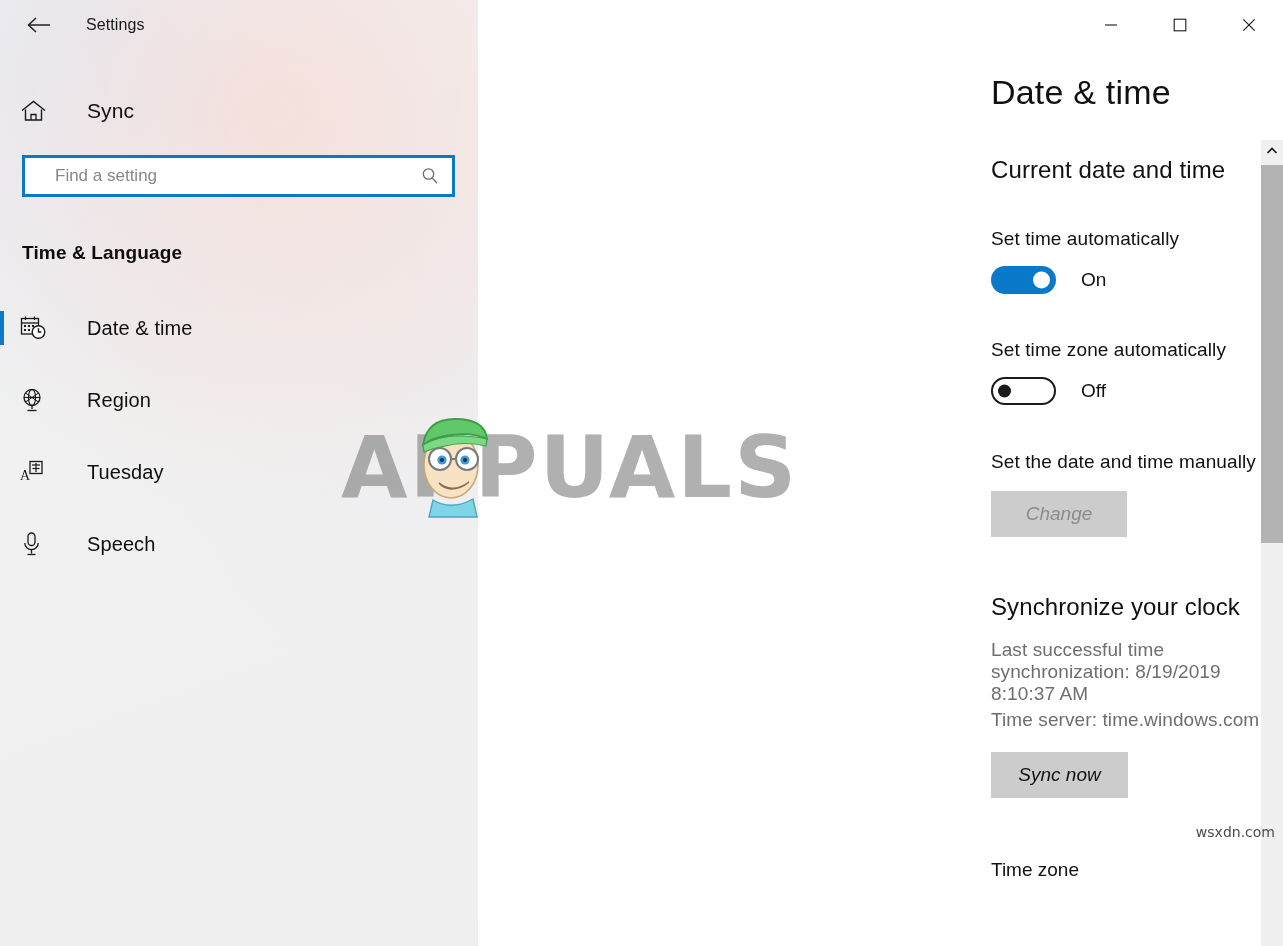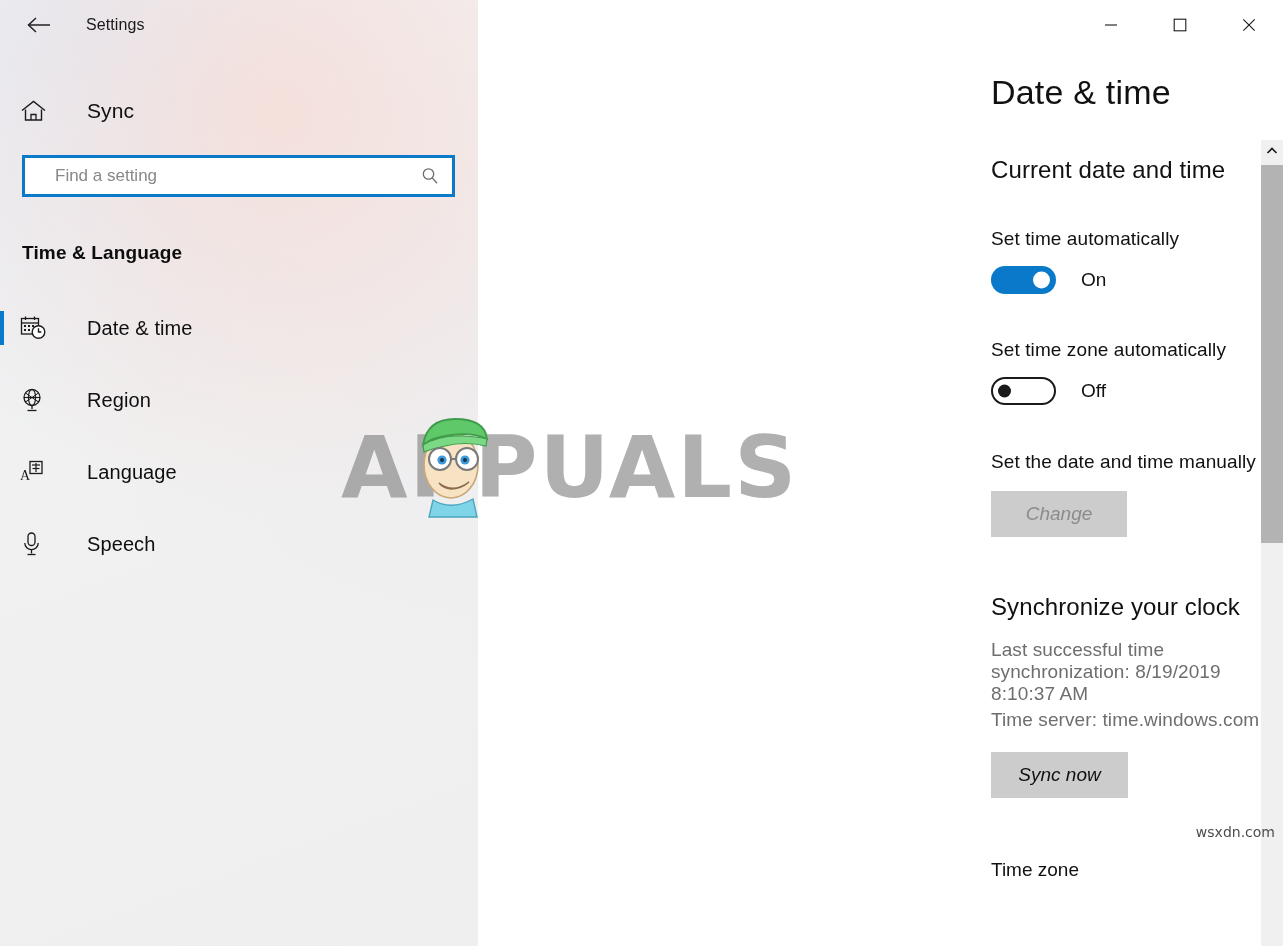--- a/index.html
+++ b/index.html
@@ -418,21 +418,21 @@
 
           <div class="nav-icon">
             <svg width="27" height="26" viewBox="0 0 27 26" fill="none">
               <text x="0" y="21" font-family="Liberation Serif, serif" font-size="14" fill="#1a1a1a">A</text>
               <rect x="10" y="2.5" width="12" height="12" stroke="#1a1a1a" stroke-width="1.3" fill="none"></rect>
               <line x1="12" y1="6" x2="20" y2="6" stroke="#1a1a1a" stroke-width="1.2"></line>
               <line x1="16" y1="4" x2="16" y2="13" stroke="#1a1a1a" stroke-width="1.2"></line>
               <line x1="12.5" y1="9.5" x2="19.5" y2="9.5" stroke="#1a1a1a" stroke-width="1.2"></line>
             </svg>
           </div>
-          <div class="nav-label">Language</div>
+          <div class="nav-label">Tuesday</div>
         </div>
 
         <div class="nav-item">
 
           <div class="nav-icon">
             <svg width="27" height="26" viewBox="0 0 27 26" fill="none">
               <rect x="8" y="2" width="7" height="12.5" rx="3.5" stroke="#1a1a1a" stroke-width="1.3" fill="none"></rect>
               <path d="M4.8 12 A6.7 6.7 0 0 0 18.2 12" stroke="#1a1a1a" stroke-width="1.3" fill="none"></path>
               <line x1="11.5" y1="18.7" x2="11.5" y2="22.5" stroke="#1a1a1a" stroke-width="1.3"></line>
               <line x1="7.5" y1="23.5" x2="15.5" y2="23.5" stroke="#1a1a1a" stroke-width="1.3"></line>

